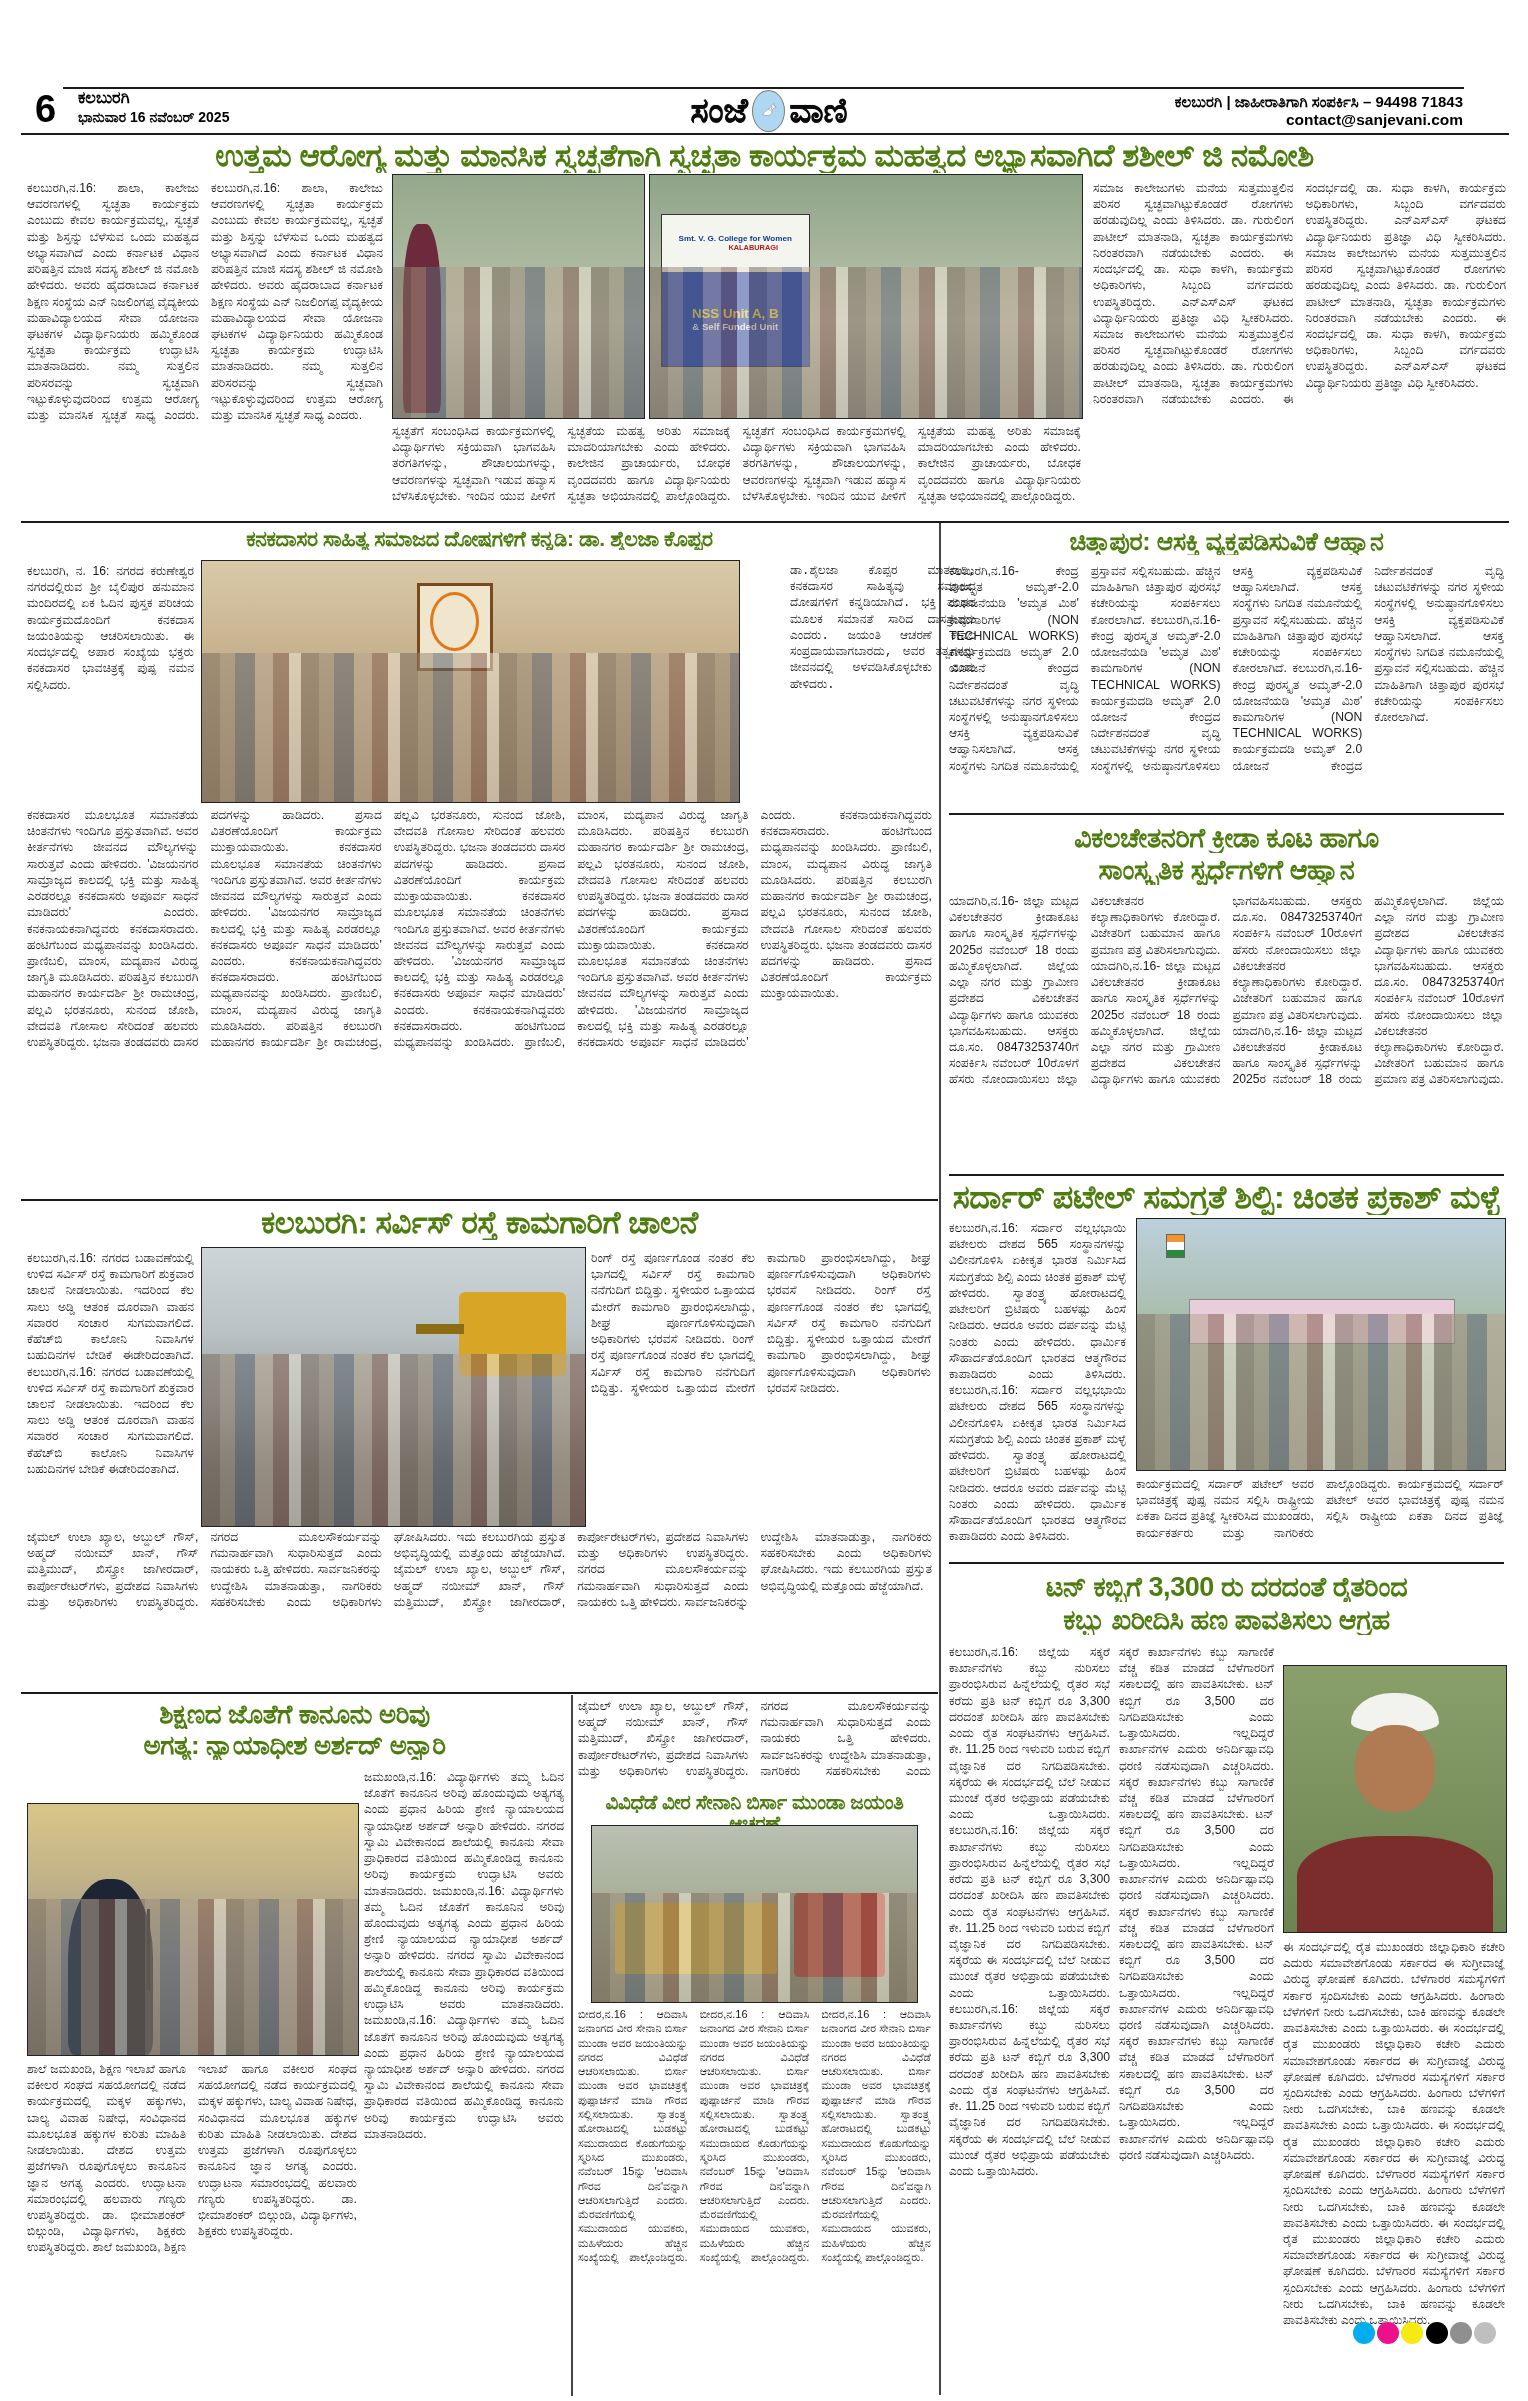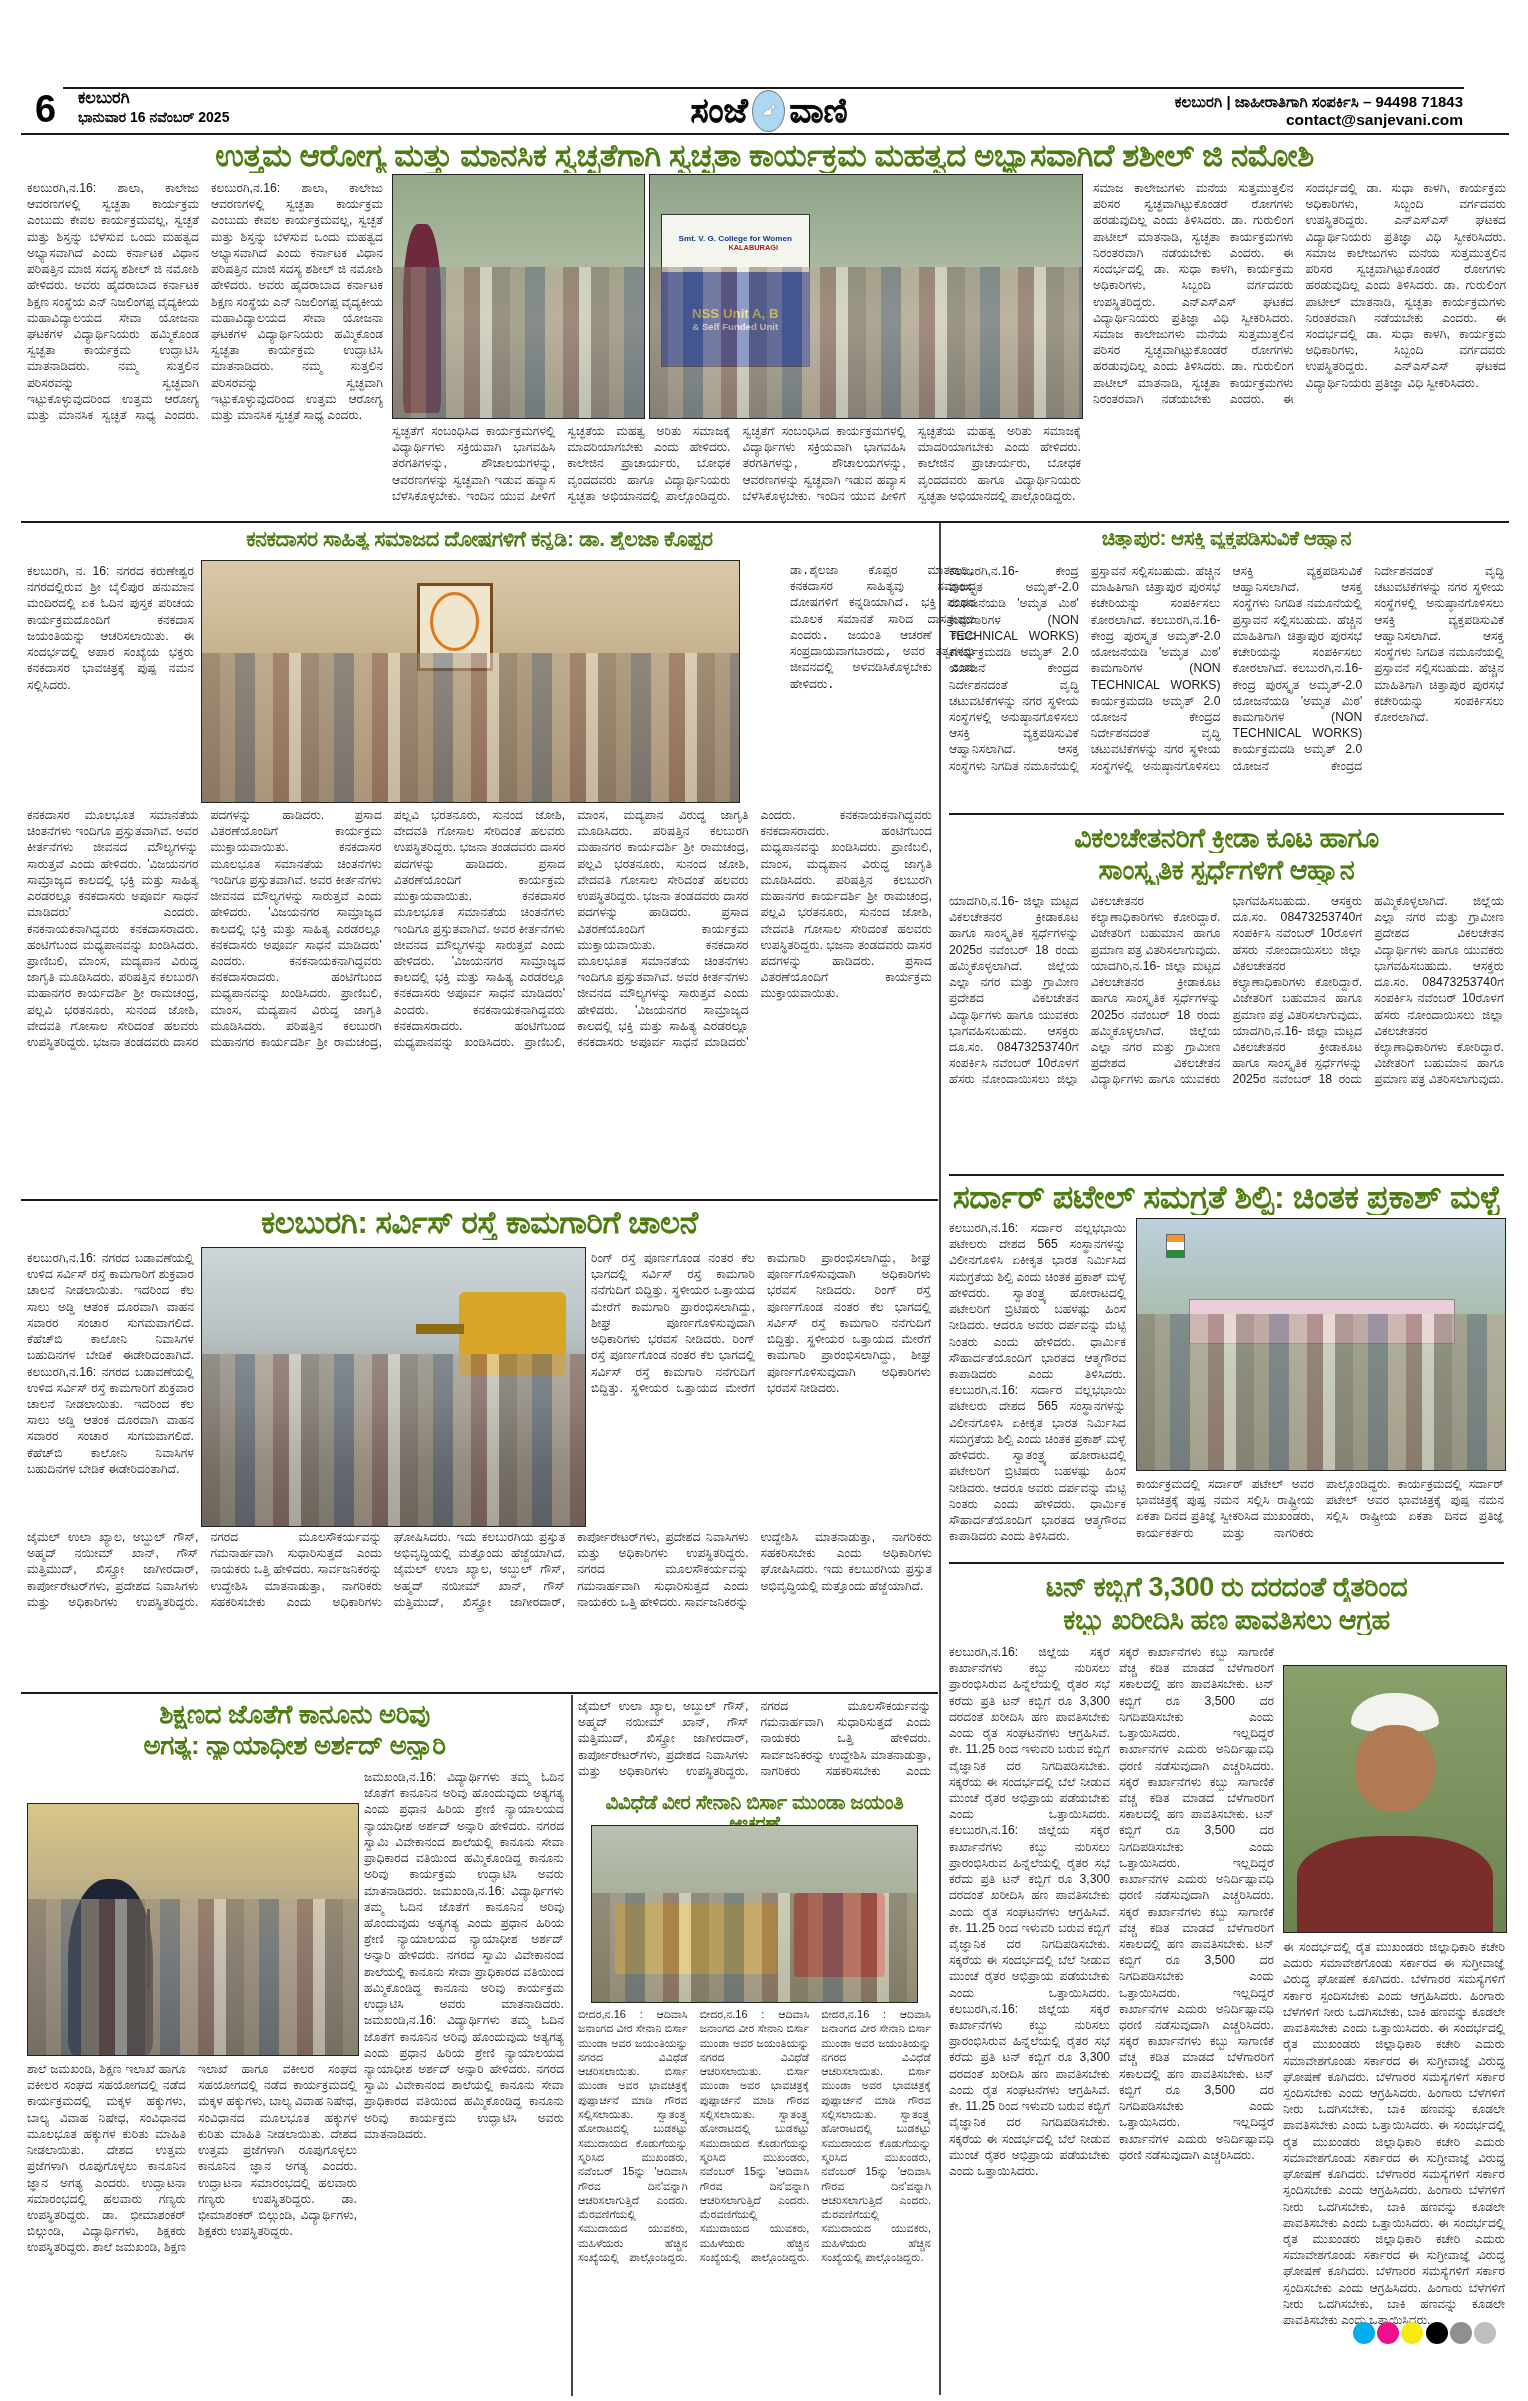--- a/index.html
+++ b/index.html
@@ -146,21 +146,21 @@
     <div class="portrait-frame"></div>
     <div class="garland"></div>
   </div>
 
   <div class="cols" style="left:790px;top:563px;width:186px;height:238px;column-count:1;font-family:Liberation Mono, monospace;">ಡಾ.ಶೈಲಜಾ ಕೊಪ್ಪರ ಮಾತನಾಡಿ, ಕನಕದಾಸರ ಸಾಹಿತ್ಯವು ಸಮಾಜದ ದೋಷಗಳಿಗೆ ಕನ್ನಡಿಯಾಗಿದೆ. ಭಕ್ತಿ ಪಂಥದ ಮೂಲಕ ಸಮಾನತೆ ಸಾರಿದ ದಾಸಶ್ರೇಷ್ಠರು ಎಂದರು. ಜಯಂತಿ ಆಚರಣೆ ಕೇವಲ ಸಂಪ್ರದಾಯವಾಗಬಾರದು, ಅವರ ತತ್ವಗಳನ್ನು ಜೀವನದಲ್ಲಿ ಅಳವಡಿಸಿಕೊಳ್ಳಬೇಕು ಎಂದು ಹೇಳಿದರು.</div>
 
   <div class="cols" style="left:27px;top:807px;width:905px;height:387px;column-count:5;">ಕನಕದಾಸರ ಮೂಲಭೂತ ಸಮಾನತೆಯ ಚಿಂತನೆಗಳು ಇಂದಿಗೂ ಪ್ರಸ್ತುತವಾಗಿವೆ. ಅವರ ಕೀರ್ತನೆಗಳು ಜೀವನದ ಮೌಲ್ಯಗಳನ್ನು ಸಾರುತ್ತವೆ ಎಂದು ಹೇಳಿದರು. 'ವಿಜಯನಗರ ಸಾಮ್ರಾಜ್ಯದ ಕಾಲದಲ್ಲಿ ಭಕ್ತಿ ಮತ್ತು ಸಾಹಿತ್ಯ ಎರಡರಲ್ಲೂ ಕನಕದಾಸರು ಅಪೂರ್ವ ಸಾಧನೆ ಮಾಡಿದರು' ಎಂದರು. ಕನಕನಾಯಕನಾಗಿದ್ದವರು ಕನಕದಾಸರಾದರು. ಹಂಟಿಗೆಬಂದ ಮಧ್ಯಪಾನವನ್ನು ಖಂಡಿಸಿದರು. ಪ್ರಾಣಿಬಲಿ, ಮಾಂಸ, ಮದ್ಯಪಾನ ವಿರುದ್ಧ ಜಾಗೃತಿ ಮೂಡಿಸಿದರು. ಪರಿಷತ್ತಿನ ಕಲಬುರಗಿ ಮಹಾನಗರ ಕಾರ್ಯದರ್ಶಿ ಶ್ರೀ ರಾಮಚಂದ್ರ, ಪಲ್ಲವಿ ಭರತನೂರು, ಸುನಂದ ಜೋಶಿ, ವೇದವತಿ ಗೋಸಾಲ ಸೇರಿದಂತೆ ಹಲವರು ಉಪಸ್ಥಿತರಿದ್ದರು. ಭಜನಾ ತಂಡದವರು ದಾಸರ ಪದಗಳನ್ನು ಹಾಡಿದರು. ಪ್ರಸಾದ ವಿತರಣೆಯೊಂದಿಗೆ ಕಾರ್ಯಕ್ರಮ ಮುಕ್ತಾಯವಾಯಿತು. ಕನಕದಾಸರ ಮೂಲಭೂತ ಸಮಾನತೆಯ ಚಿಂತನೆಗಳು ಇಂದಿಗೂ ಪ್ರಸ್ತುತವಾಗಿವೆ. ಅವರ ಕೀರ್ತನೆಗಳು ಜೀವನದ ಮೌಲ್ಯಗಳನ್ನು ಸಾರುತ್ತವೆ ಎಂದು ಹೇಳಿದರು. 'ವಿಜಯನಗರ ಸಾಮ್ರಾಜ್ಯದ ಕಾಲದಲ್ಲಿ ಭಕ್ತಿ ಮತ್ತು ಸಾಹಿತ್ಯ ಎರಡರಲ್ಲೂ ಕನಕದಾಸರು ಅಪೂರ್ವ ಸಾಧನೆ ಮಾಡಿದರು' ಎಂದರು. ಕನಕನಾಯಕನಾಗಿದ್ದವರು ಕನಕದಾಸರಾದರು. ಹಂಟಿಗೆಬಂದ ಮಧ್ಯಪಾನವನ್ನು ಖಂಡಿಸಿದರು. ಪ್ರಾಣಿಬಲಿ, ಮಾಂಸ, ಮದ್ಯಪಾನ ವಿರುದ್ಧ ಜಾಗೃತಿ ಮೂಡಿಸಿದರು. ಪರಿಷತ್ತಿನ ಕಲಬುರಗಿ ಮಹಾನಗರ ಕಾರ್ಯದರ್ಶಿ ಶ್ರೀ ರಾಮಚಂದ್ರ, ಪಲ್ಲವಿ ಭರತನೂರು, ಸುನಂದ ಜೋಶಿ, ವೇದವತಿ ಗೋಸಾಲ ಸೇರಿದಂತೆ ಹಲವರು ಉಪಸ್ಥಿತರಿದ್ದರು. ಭಜನಾ ತಂಡದವರು ದಾಸರ ಪದಗಳನ್ನು ಹಾಡಿದರು. ಪ್ರಸಾದ ವಿತರಣೆಯೊಂದಿಗೆ ಕಾರ್ಯಕ್ರಮ ಮುಕ್ತಾಯವಾಯಿತು. ಕನಕದಾಸರ ಮೂಲಭೂತ ಸಮಾನತೆಯ ಚಿಂತನೆಗಳು ಇಂದಿಗೂ ಪ್ರಸ್ತುತವಾಗಿವೆ. ಅವರ ಕೀರ್ತನೆಗಳು ಜೀವನದ ಮೌಲ್ಯಗಳನ್ನು ಸಾರುತ್ತವೆ ಎಂದು ಹೇಳಿದರು. 'ವಿಜಯನಗರ ಸಾಮ್ರಾಜ್ಯದ ಕಾಲದಲ್ಲಿ ಭಕ್ತಿ ಮತ್ತು ಸಾಹಿತ್ಯ ಎರಡರಲ್ಲೂ ಕನಕದಾಸರು ಅಪೂರ್ವ ಸಾಧನೆ ಮಾಡಿದರು' ಎಂದರು. ಕನಕನಾಯಕನಾಗಿದ್ದವರು ಕನಕದಾಸರಾದರು. ಹಂಟಿಗೆಬಂದ ಮಧ್ಯಪಾನವನ್ನು ಖಂಡಿಸಿದರು. ಪ್ರಾಣಿಬಲಿ, ಮಾಂಸ, ಮದ್ಯಪಾನ ವಿರುದ್ಧ ಜಾಗೃತಿ ಮೂಡಿಸಿದರು. ಪರಿಷತ್ತಿನ ಕಲಬುರಗಿ ಮಹಾನಗರ ಕಾರ್ಯದರ್ಶಿ ಶ್ರೀ ರಾಮಚಂದ್ರ, ಪಲ್ಲವಿ ಭರತನೂರು, ಸುನಂದ ಜೋಶಿ, ವೇದವತಿ ಗೋಸಾಲ ಸೇರಿದಂತೆ ಹಲವರು ಉಪಸ್ಥಿತರಿದ್ದರು. ಭಜನಾ ತಂಡದವರು ದಾಸರ ಪದಗಳನ್ನು ಹಾಡಿದರು. ಪ್ರಸಾದ ವಿತರಣೆಯೊಂದಿಗೆ ಕಾರ್ಯಕ್ರಮ ಮುಕ್ತಾಯವಾಯಿತು. ಕನಕದಾಸರ ಮೂಲಭೂತ ಸಮಾನತೆಯ ಚಿಂತನೆಗಳು ಇಂದಿಗೂ ಪ್ರಸ್ತುತವಾಗಿವೆ. ಅವರ ಕೀರ್ತನೆಗಳು ಜೀವನದ ಮೌಲ್ಯಗಳನ್ನು ಸಾರುತ್ತವೆ ಎಂದು ಹೇಳಿದರು. 'ವಿಜಯನಗರ ಸಾಮ್ರಾಜ್ಯದ ಕಾಲದಲ್ಲಿ ಭಕ್ತಿ ಮತ್ತು ಸಾಹಿತ್ಯ ಎರಡರಲ್ಲೂ ಕನಕದಾಸರು ಅಪೂರ್ವ ಸಾಧನೆ ಮಾಡಿದರು' ಎಂದರು. ಕನಕನಾಯಕನಾಗಿದ್ದವರು ಕನಕದಾಸರಾದರು. ಹಂಟಿಗೆಬಂದ ಮಧ್ಯಪಾನವನ್ನು ಖಂಡಿಸಿದರು. ಪ್ರಾಣಿಬಲಿ, ಮಾಂಸ, ಮದ್ಯಪಾನ ವಿರುದ್ಧ ಜಾಗೃತಿ ಮೂಡಿಸಿದರು. ಪರಿಷತ್ತಿನ ಕಲಬುರಗಿ ಮಹಾನಗರ ಕಾರ್ಯದರ್ಶಿ ಶ್ರೀ ರಾಮಚಂದ್ರ, ಪಲ್ಲವಿ ಭರತನೂರು, ಸುನಂದ ಜೋಶಿ, ವೇದವತಿ ಗೋಸಾಲ ಸೇರಿದಂತೆ ಹಲವರು ಉಪಸ್ಥಿತರಿದ್ದರು. ಭಜನಾ ತಂಡದವರು ದಾಸರ ಪದಗಳನ್ನು ಹಾಡಿದರು. ಪ್ರಸಾದ ವಿತರಣೆಯೊಂದಿಗೆ ಕಾರ್ಯಕ್ರಮ ಮುಕ್ತಾಯವಾಯಿತು.</div>
 
   <div class="rule" style="left:21px;top:1199px;width:917px;height:1.5px;"></div>
 
-  <div class="hl" style="left:949px;top:528px;width:555px;font-size:20px;">ಚಿತ್ತಾಪುರ: ಆಸಕ್ತಿ ವ್ಯಕ್ತಪಡಿಸುವಿಕೆ ಆಹ್ವಾನ</div>
+  <div class="hl" style="left:949px;top:528px;width:555px;font-size:25px;">ಚಿತ್ತಾಪುರ: ಆಸಕ್ತಿ ವ್ಯಕ್ತಪಡಿಸುವಿಕೆ ಆಹ್ವಾನ</div>
   <div class="cols" style="left:949px;top:563px;width:555px;height:245px;column-count:4;">ಕಲಬುರಗಿ,ನ.16- ಕೇಂದ್ರ ಪುರಸ್ಕೃತ ಅಮೃತ್-2.0 ಯೋಜನೆಯಡಿ 'ಅಮೃತ ಮಿಠ' ಕಾಮಗಾರಿಗಳ (NON TECHNICAL WORKS) ಕಾರ್ಯಕ್ರಮದಡಿ ಅಮೃತ್ 2.0 ಯೋಜನೆ ಕೇಂದ್ರದ ನಿರ್ದೇಶನದಂತೆ ವೃದ್ಧಿ ಚಟುವಟಿಕೆಗಳನ್ನು ನಗರ ಸ್ಥಳೀಯ ಸಂಸ್ಥೆಗಳಲ್ಲಿ ಅನುಷ್ಠಾನಗೊಳಿಸಲು ಆಸಕ್ತಿ ವ್ಯಕ್ತಪಡಿಸುವಿಕೆ ಆಹ್ವಾನಿಸಲಾಗಿದೆ. ಆಸಕ್ತ ಸಂಸ್ಥೆಗಳು ನಿಗದಿತ ನಮೂನೆಯಲ್ಲಿ ಪ್ರಸ್ತಾವನೆ ಸಲ್ಲಿಸಬಹುದು. ಹೆಚ್ಚಿನ ಮಾಹಿತಿಗಾಗಿ ಚಿತ್ತಾಪುರ ಪುರಸಭೆ ಕಚೇರಿಯನ್ನು ಸಂಪರ್ಕಿಸಲು ಕೋರಲಾಗಿದೆ. ಕಲಬುರಗಿ,ನ.16- ಕೇಂದ್ರ ಪುರಸ್ಕೃತ ಅಮೃತ್-2.0 ಯೋಜನೆಯಡಿ 'ಅಮೃತ ಮಿಠ' ಕಾಮಗಾರಿಗಳ (NON TECHNICAL WORKS) ಕಾರ್ಯಕ್ರಮದಡಿ ಅಮೃತ್ 2.0 ಯೋಜನೆ ಕೇಂದ್ರದ ನಿರ್ದೇಶನದಂತೆ ವೃದ್ಧಿ ಚಟುವಟಿಕೆಗಳನ್ನು ನಗರ ಸ್ಥಳೀಯ ಸಂಸ್ಥೆಗಳಲ್ಲಿ ಅನುಷ್ಠಾನಗೊಳಿಸಲು ಆಸಕ್ತಿ ವ್ಯಕ್ತಪಡಿಸುವಿಕೆ ಆಹ್ವಾನಿಸಲಾಗಿದೆ. ಆಸಕ್ತ ಸಂಸ್ಥೆಗಳು ನಿಗದಿತ ನಮೂನೆಯಲ್ಲಿ ಪ್ರಸ್ತಾವನೆ ಸಲ್ಲಿಸಬಹುದು. ಹೆಚ್ಚಿನ ಮಾಹಿತಿಗಾಗಿ ಚಿತ್ತಾಪುರ ಪುರಸಭೆ ಕಚೇರಿಯನ್ನು ಸಂಪರ್ಕಿಸಲು ಕೋರಲಾಗಿದೆ. ಕಲಬುರಗಿ,ನ.16- ಕೇಂದ್ರ ಪುರಸ್ಕೃತ ಅಮೃತ್-2.0 ಯೋಜನೆಯಡಿ 'ಅಮೃತ ಮಿಠ' ಕಾಮಗಾರಿಗಳ (NON TECHNICAL WORKS) ಕಾರ್ಯಕ್ರಮದಡಿ ಅಮೃತ್ 2.0 ಯೋಜನೆ ಕೇಂದ್ರದ ನಿರ್ದೇಶನದಂತೆ ವೃದ್ಧಿ ಚಟುವಟಿಕೆಗಳನ್ನು ನಗರ ಸ್ಥಳೀಯ ಸಂಸ್ಥೆಗಳಲ್ಲಿ ಅನುಷ್ಠಾನಗೊಳಿಸಲು ಆಸಕ್ತಿ ವ್ಯಕ್ತಪಡಿಸುವಿಕೆ ಆಹ್ವಾನಿಸಲಾಗಿದೆ. ಆಸಕ್ತ ಸಂಸ್ಥೆಗಳು ನಿಗದಿತ ನಮೂನೆಯಲ್ಲಿ ಪ್ರಸ್ತಾವನೆ ಸಲ್ಲಿಸಬಹುದು. ಹೆಚ್ಚಿನ ಮಾಹಿತಿಗಾಗಿ ಚಿತ್ತಾಪುರ ಪುರಸಭೆ ಕಚೇರಿಯನ್ನು ಸಂಪರ್ಕಿಸಲು ಕೋರಲಾಗಿದೆ.</div>
   <div class="rule" style="left:949px;top:813px;width:555px;height:1.5px;"></div>
 
   <div class="hl" style="left:949px;top:856px;width:555px;font-size:27px;">ಸಾಂಸ್ಕೃತಿಕ ಸ್ಪರ್ಧೆಗಳಿಗೆ ಆಹ್ವಾನ</div>
   <div class="hl" style="left:949px;top:824px;width:555px;font-size:27px;">ವಿಕಲಚೇತನರಿಗೆ ಕ್ರೀಡಾ ಕೂಟ ಹಾಗೂ</div>
   <div class="cols" style="left:949px;top:893px;width:555px;height:277px;column-count:4;">ಯಾದಗಿರಿ,ನ.16- ಜಿಲ್ಲಾ ಮಟ್ಟದ ವಿಕಲಚೇತನರ ಕ್ರೀಡಾಕೂಟ ಹಾಗೂ ಸಾಂಸ್ಕೃತಿಕ ಸ್ಪರ್ಧೆಗಳನ್ನು 2025ರ ನವೆಂಬರ್ 18 ರಂದು ಹಮ್ಮಿಕೊಳ್ಳಲಾಗಿದೆ. ಜಿಲ್ಲೆಯ ಎಲ್ಲಾ ನಗರ ಮತ್ತು ಗ್ರಾಮೀಣ ಪ್ರದೇಶದ ವಿಕಲಚೇತನ ವಿದ್ಯಾರ್ಥಿಗಳು ಹಾಗೂ ಯುವಕರು ಭಾಗವಹಿಸಬಹುದು. ಆಸಕ್ತರು ದೂ.ಸಂ. 08473253740ಗೆ ಸಂಪರ್ಕಿಸಿ ನವೆಂಬರ್ 10ರೊಳಗೆ ಹೆಸರು ನೋಂದಾಯಿಸಲು ಜಿಲ್ಲಾ ವಿಕಲಚೇತನರ ಕಲ್ಯಾಣಾಧಿಕಾರಿಗಳು ಕೋರಿದ್ದಾರೆ. ವಿಜೇತರಿಗೆ ಬಹುಮಾನ ಹಾಗೂ ಪ್ರಮಾಣ ಪತ್ರ ವಿತರಿಸಲಾಗುವುದು. ಯಾದಗಿರಿ,ನ.16- ಜಿಲ್ಲಾ ಮಟ್ಟದ ವಿಕಲಚೇತನರ ಕ್ರೀಡಾಕೂಟ ಹಾಗೂ ಸಾಂಸ್ಕೃತಿಕ ಸ್ಪರ್ಧೆಗಳನ್ನು 2025ರ ನವೆಂಬರ್ 18 ರಂದು ಹಮ್ಮಿಕೊಳ್ಳಲಾಗಿದೆ. ಜಿಲ್ಲೆಯ ಎಲ್ಲಾ ನಗರ ಮತ್ತು ಗ್ರಾಮೀಣ ಪ್ರದೇಶದ ವಿಕಲಚೇತನ ವಿದ್ಯಾರ್ಥಿಗಳು ಹಾಗೂ ಯುವಕರು ಭಾಗವಹಿಸಬಹುದು. ಆಸಕ್ತರು ದೂ.ಸಂ. 08473253740ಗೆ ಸಂಪರ್ಕಿಸಿ ನವೆಂಬರ್ 10ರೊಳಗೆ ಹೆಸರು ನೋಂದಾಯಿಸಲು ಜಿಲ್ಲಾ ವಿಕಲಚೇತನರ ಕಲ್ಯಾಣಾಧಿಕಾರಿಗಳು ಕೋರಿದ್ದಾರೆ. ವಿಜೇತರಿಗೆ ಬಹುಮಾನ ಹಾಗೂ ಪ್ರಮಾಣ ಪತ್ರ ವಿತರಿಸಲಾಗುವುದು. ಯಾದಗಿರಿ,ನ.16- ಜಿಲ್ಲಾ ಮಟ್ಟದ ವಿಕಲಚೇತನರ ಕ್ರೀಡಾಕೂಟ ಹಾಗೂ ಸಾಂಸ್ಕೃತಿಕ ಸ್ಪರ್ಧೆಗಳನ್ನು 2025ರ ನವೆಂಬರ್ 18 ರಂದು ಹಮ್ಮಿಕೊಳ್ಳಲಾಗಿದೆ. ಜಿಲ್ಲೆಯ ಎಲ್ಲಾ ನಗರ ಮತ್ತು ಗ್ರಾಮೀಣ ಪ್ರದೇಶದ ವಿಕಲಚೇತನ ವಿದ್ಯಾರ್ಥಿಗಳು ಹಾಗೂ ಯುವಕರು ಭಾಗವಹಿಸಬಹುದು. ಆಸಕ್ತರು ದೂ.ಸಂ. 08473253740ಗೆ ಸಂಪರ್ಕಿಸಿ ನವೆಂಬರ್ 10ರೊಳಗೆ ಹೆಸರು ನೋಂದಾಯಿಸಲು ಜಿಲ್ಲಾ ವಿಕಲಚೇತನರ ಕಲ್ಯಾಣಾಧಿಕಾರಿಗಳು ಕೋರಿದ್ದಾರೆ. ವಿಜೇತರಿಗೆ ಬಹುಮಾನ ಹಾಗೂ ಪ್ರಮಾಣ ಪತ್ರ ವಿತರಿಸಲಾಗುವುದು.</div>
   <div class="rule" style="left:949px;top:1174px;width:555px;height:1.5px;"></div>
 
   <div class="hl" style="left:949px;top:1181px;width:555px;font-size:32px;">ಸರ್ದಾರ್ ಪಟೇಲ್ ಸಮಗ್ರತೆ ಶಿಲ್ಪಿ: ಚಿಂತಕ ಪ್ರಕಾಶ್ ಮಳ್ಳೆ</div>
   <div class="cols" style="left:949px;top:1220px;width:177px;height:336px;column-count:1;">ಕಲಬುರಗಿ,ನ.16: ಸರ್ದಾರ ವಲ್ಲಭಭಾಯಿ ಪಟೇಲರು ದೇಶದ 565 ಸಂಸ್ಥಾನಗಳನ್ನು ವಿಲೀನಗೊಳಿಸಿ ಏಕೀಕೃತ ಭಾರತ ನಿರ್ಮಿಸಿದ ಸಮಗ್ರತೆಯ ಶಿಲ್ಪಿ ಎಂದು ಚಿಂತಕ ಪ್ರಕಾಶ್ ಮಳ್ಳೆ ಹೇಳಿದರು. ಸ್ವಾತಂತ್ರ್ಯ ಹೋರಾಟದಲ್ಲಿ ಪಟೇಲರಿಗೆ ಬ್ರಿಟಿಷರು ಬಹಳಷ್ಟು ಹಿಂಸೆ ನೀಡಿದರು. ಆದರೂ ಅವರು ದರ್ಪವನ್ನು ಮೆಟ್ಟಿ ನಿಂತರು ಎಂದು ಹೇಳಿದರು. ಧಾರ್ಮಿಕ ಸೌಹಾರ್ದತೆಯೊಂದಿಗೆ ಭಾರತದ ಆತ್ಮಗೌರವ ಕಾಪಾಡಿದರು ಎಂದು ತಿಳಿಸಿದರು. ಕಲಬುರಗಿ,ನ.16: ಸರ್ದಾರ ವಲ್ಲಭಭಾಯಿ ಪಟೇಲರು ದೇಶದ 565 ಸಂಸ್ಥಾನಗಳನ್ನು ವಿಲೀನಗೊಳಿಸಿ ಏಕೀಕೃತ ಭಾರತ ನಿರ್ಮಿಸಿದ ಸಮಗ್ರತೆಯ ಶಿಲ್ಪಿ ಎಂದು ಚಿಂತಕ ಪ್ರಕಾಶ್ ಮಳ್ಳೆ ಹೇಳಿದರು. ಸ್ವಾತಂತ್ರ್ಯ ಹೋರಾಟದಲ್ಲಿ ಪಟೇಲರಿಗೆ ಬ್ರಿಟಿಷರು ಬಹಳಷ್ಟು ಹಿಂಸೆ ನೀಡಿದರು. ಆದರೂ ಅವರು ದರ್ಪವನ್ನು ಮೆಟ್ಟಿ ನಿಂತರು ಎಂದು ಹೇಳಿದರು. ಧಾರ್ಮಿಕ ಸೌಹಾರ್ದತೆಯೊಂದಿಗೆ ಭಾರತದ ಆತ್ಮಗೌರವ ಕಾಪಾಡಿದರು ಎಂದು ತಿಳಿಸಿದರು.</div>

